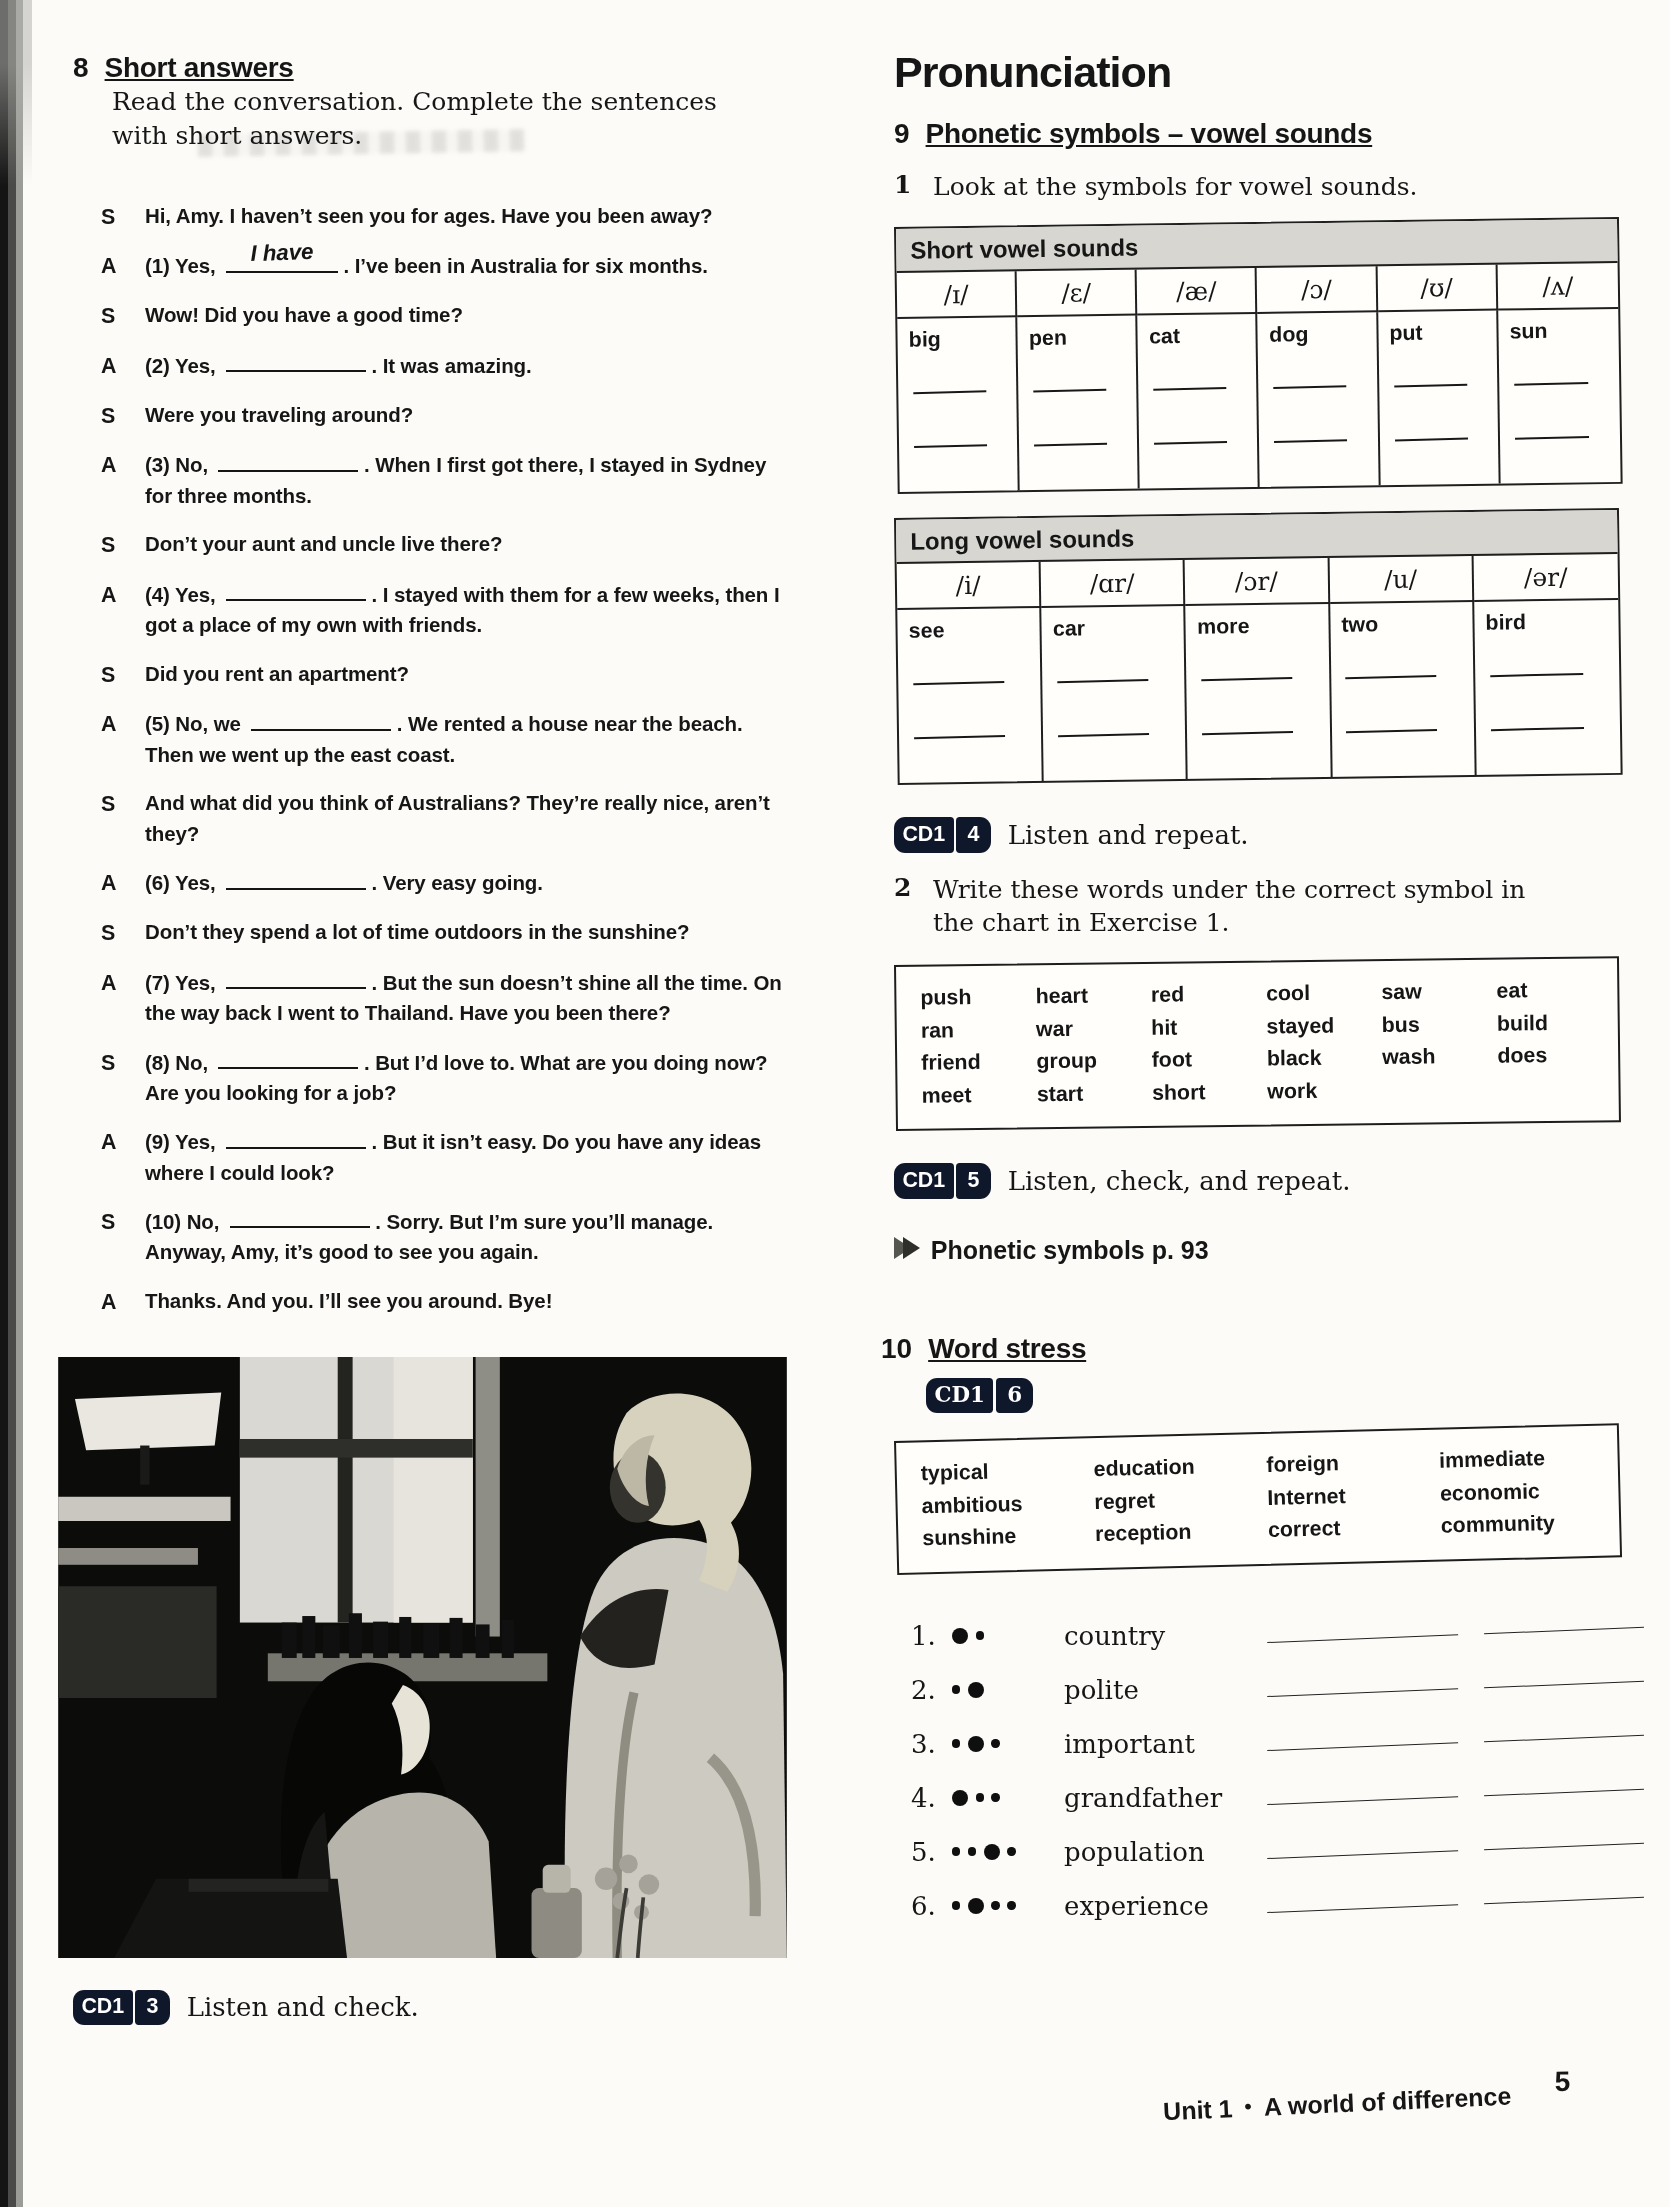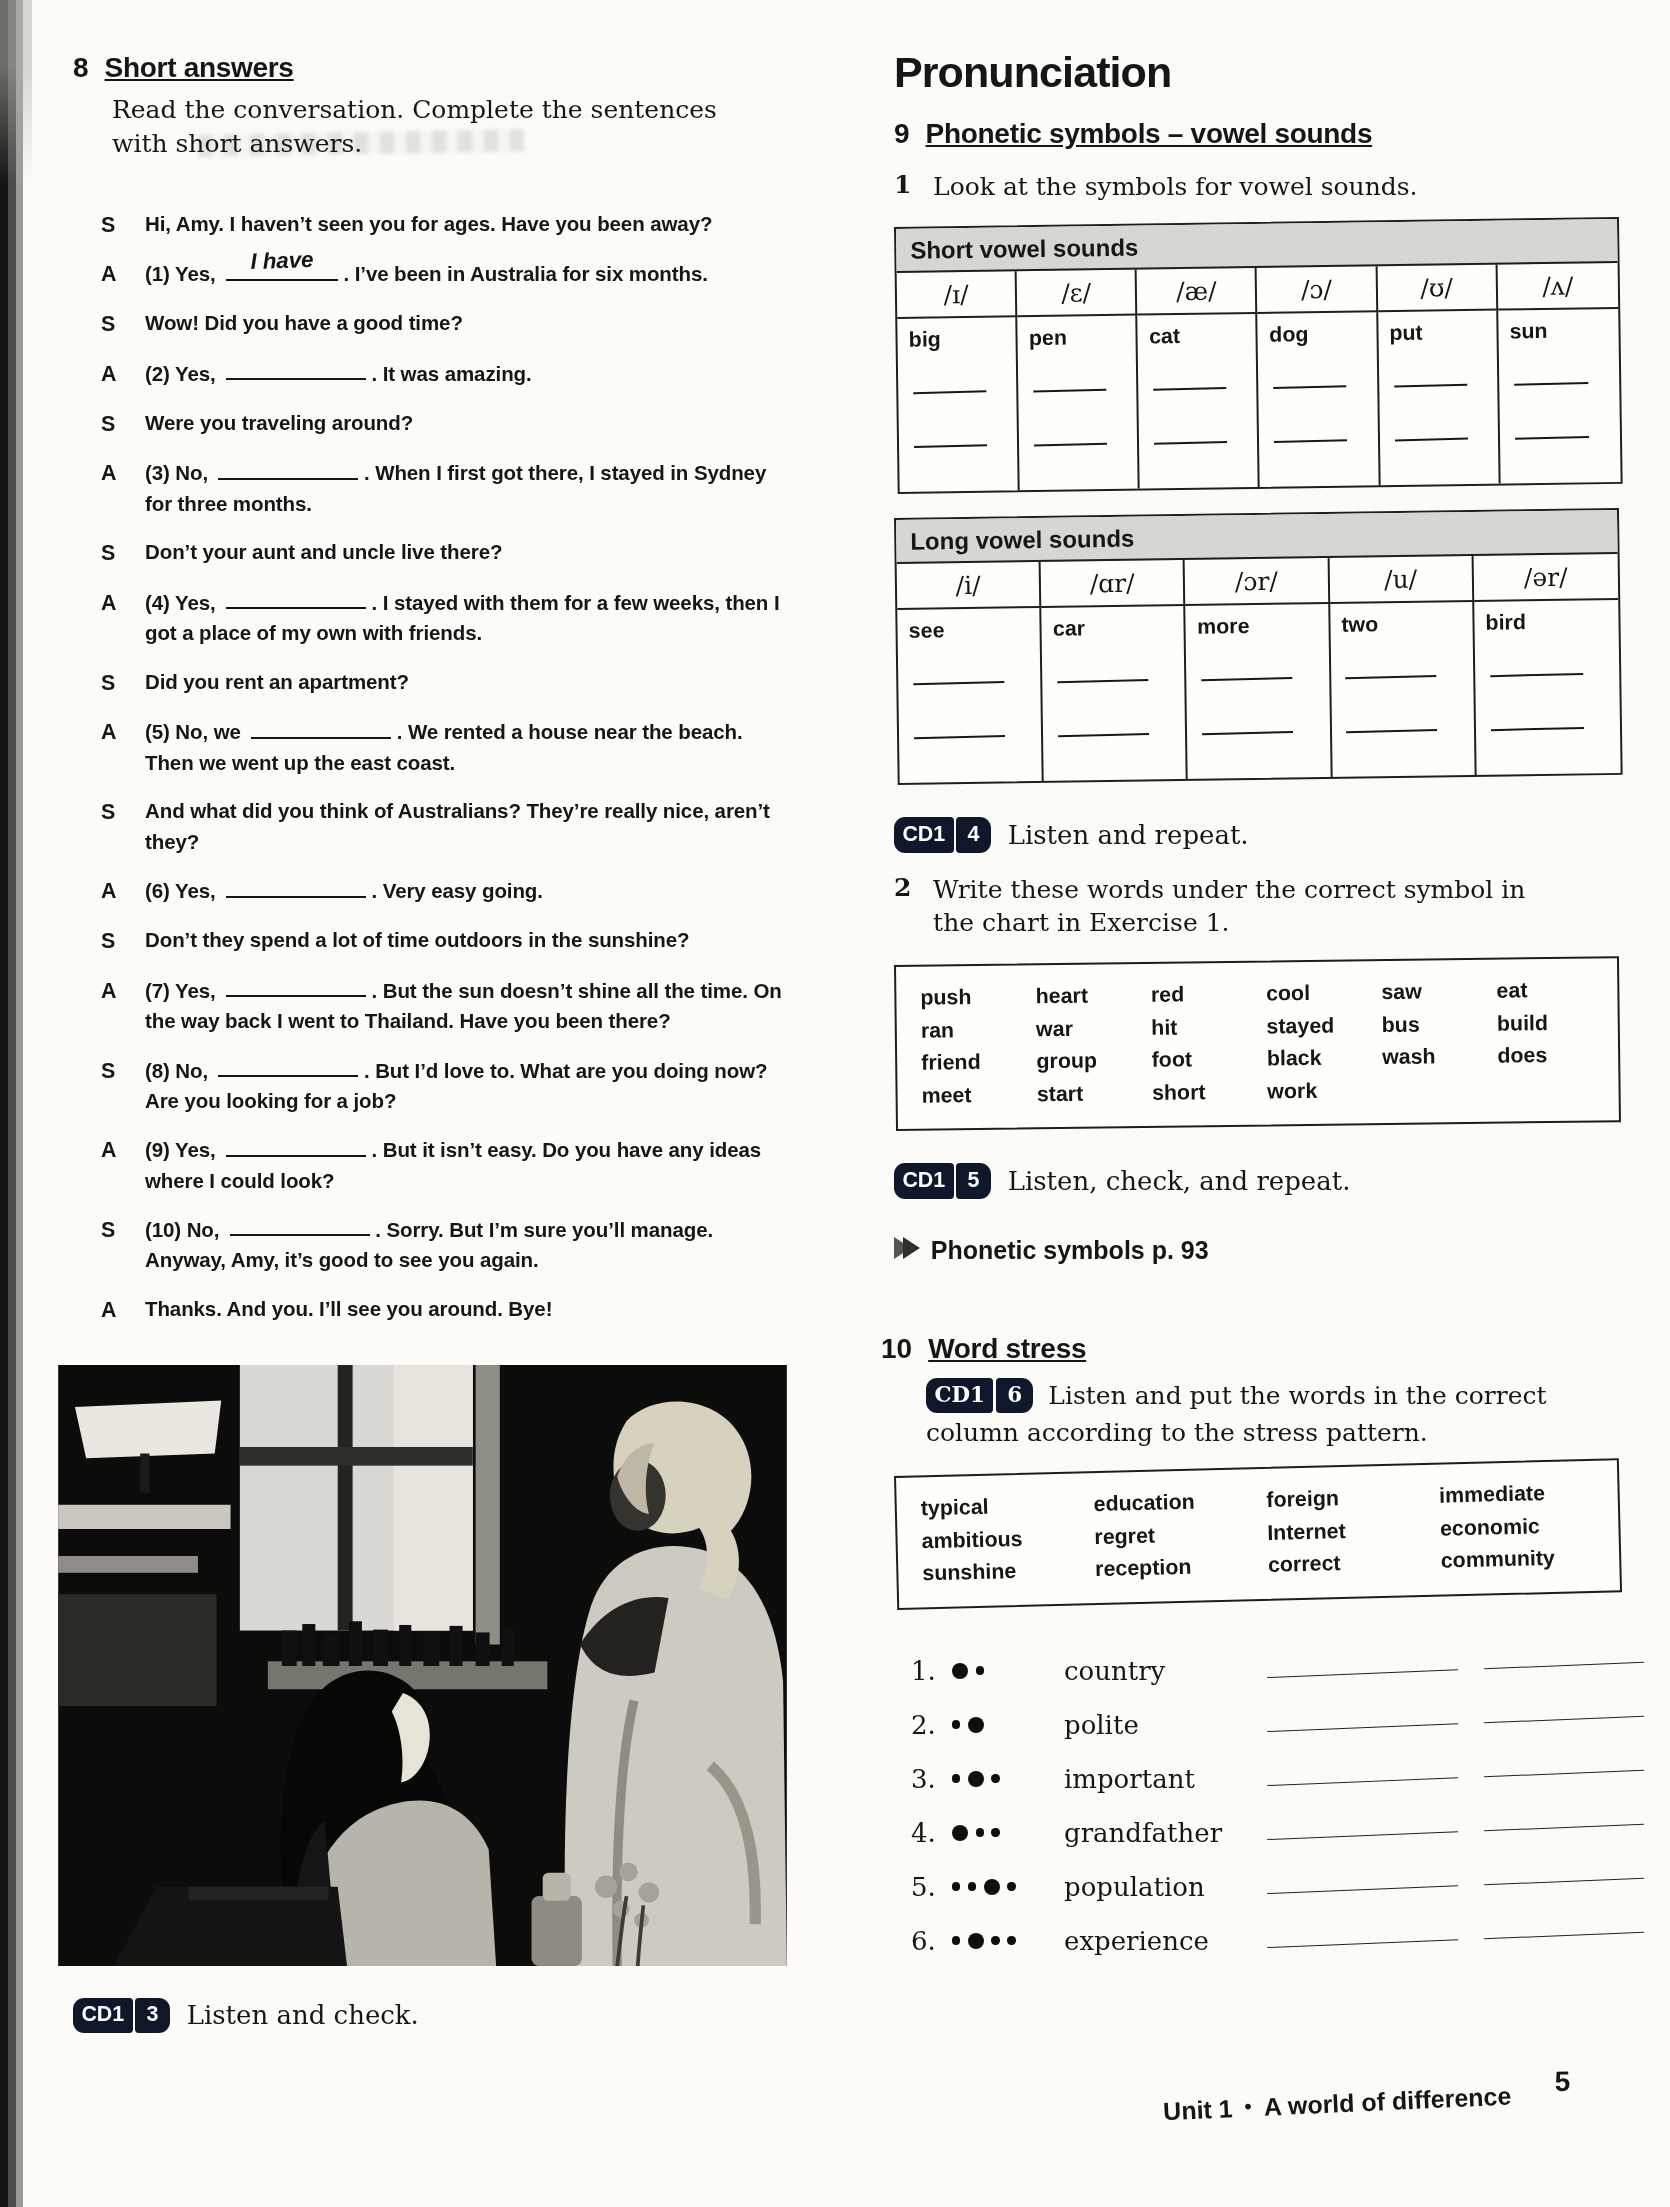--- a/index.html
+++ b/index.html
@@ -21,21 +21,21 @@
 
   .col-left{position:absolute;left:73px;top:52px;width:720px;}
   .col-right{position:absolute;left:894px;top:48px;width:725px;}
 
   
   .ex-head{display:flex;gap:16px;align-items:baseline;font-weight:bold;}
   .ex-num{font-size:28px;}
   .ex-title{font-size:28px;letter-spacing:-0.3px;text-decoration:underline;}
   .section-title{font-size:43px;font-weight:bold;letter-spacing:-0.9px;margin:0 0 20.5px 0;}
 
-  .instructions{margin:9px 0 0 39px;width:625px;font-size:25px;line-height:1.35;}
+  .instructions{margin:1px 0 0 39px;width:625px;font-size:25px;line-height:1.35;}
 
   
   .conversation{margin:48px 0 0 28px;}
   .conv-row{display:flex;margin-bottom:17.7px;}
   .conv-spk{width:44px;flex:0 0 44px;font-weight:bold;font-size:21.4px;line-height:1.5;}
   .conv-text{flex:1;font-weight:bold;font-size:20.5px;line-height:1.5;letter-spacing:-0.1px;max-width:653px;}
   .conv-blank{display:inline-block;width:140px;height:1em;border-bottom:2.3px solid #151515;
     margin:0 5.6px 0 4.7px;position:relative;vertical-align:baseline;}
   .conv-blank.has-fill{width:112px;}
   .conv-fill{position:absolute;left:0;right:0;bottom:0.9px;text-align:center;font-style:italic;
@@ -437,21 +437,21 @@
 
   <div class="ex-head ex10-head">
     <span class="ex-num">10</span>
     <span class="ex-title">Word stress</span>
   </div>
 
   <div class="ex10-instr serif">
     <span class="cd-badge">
       <span class="cd-seg cd-left">CD1</span>
       <span class="cd-seg cd-right">6</span>
-    </span><span>Listen and put the words in the correct column according to the stress pattern.</span>
+    </span>
   </div>
 
   <div class="wordbox stressbox" id="stressbox" style="grid-template-columns: repeat(4, 1fr);">
       <div class="wb-col">
         <div class="wb-word">typical</div>
         <div class="wb-word">ambitious</div>
         <div class="wb-word">sunshine</div>
       </div>
       <div class="wb-col">
         <div class="wb-word">education</div>

